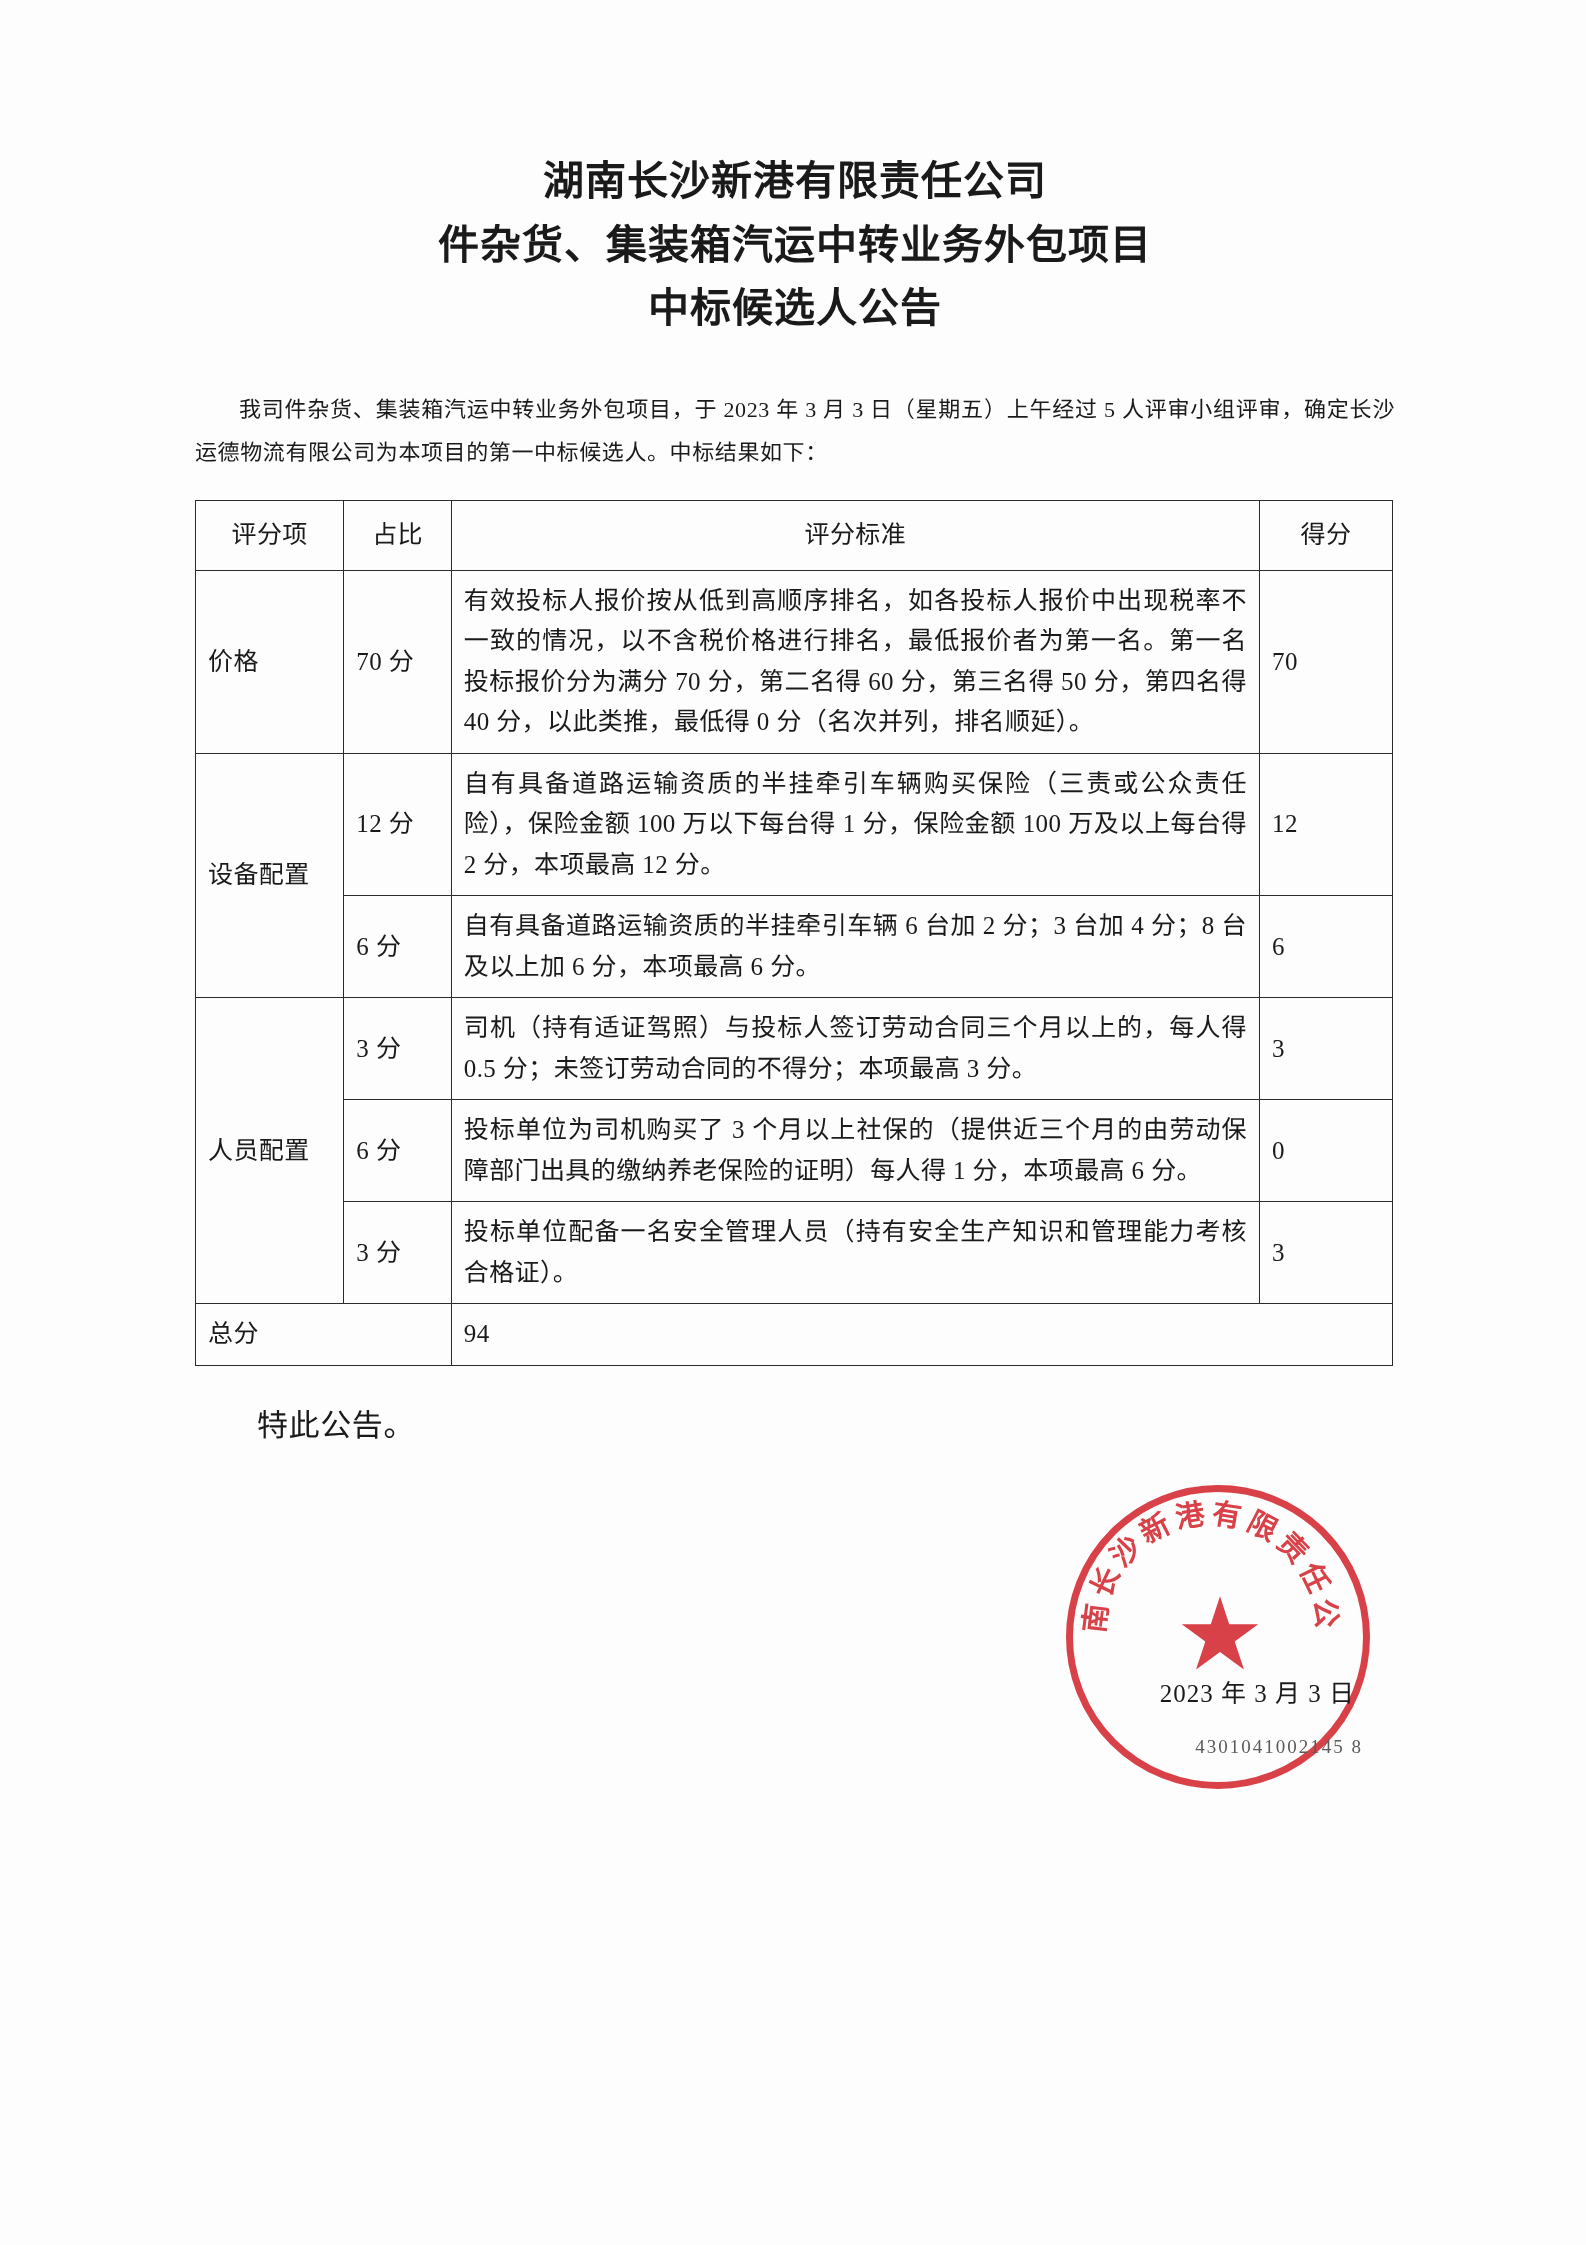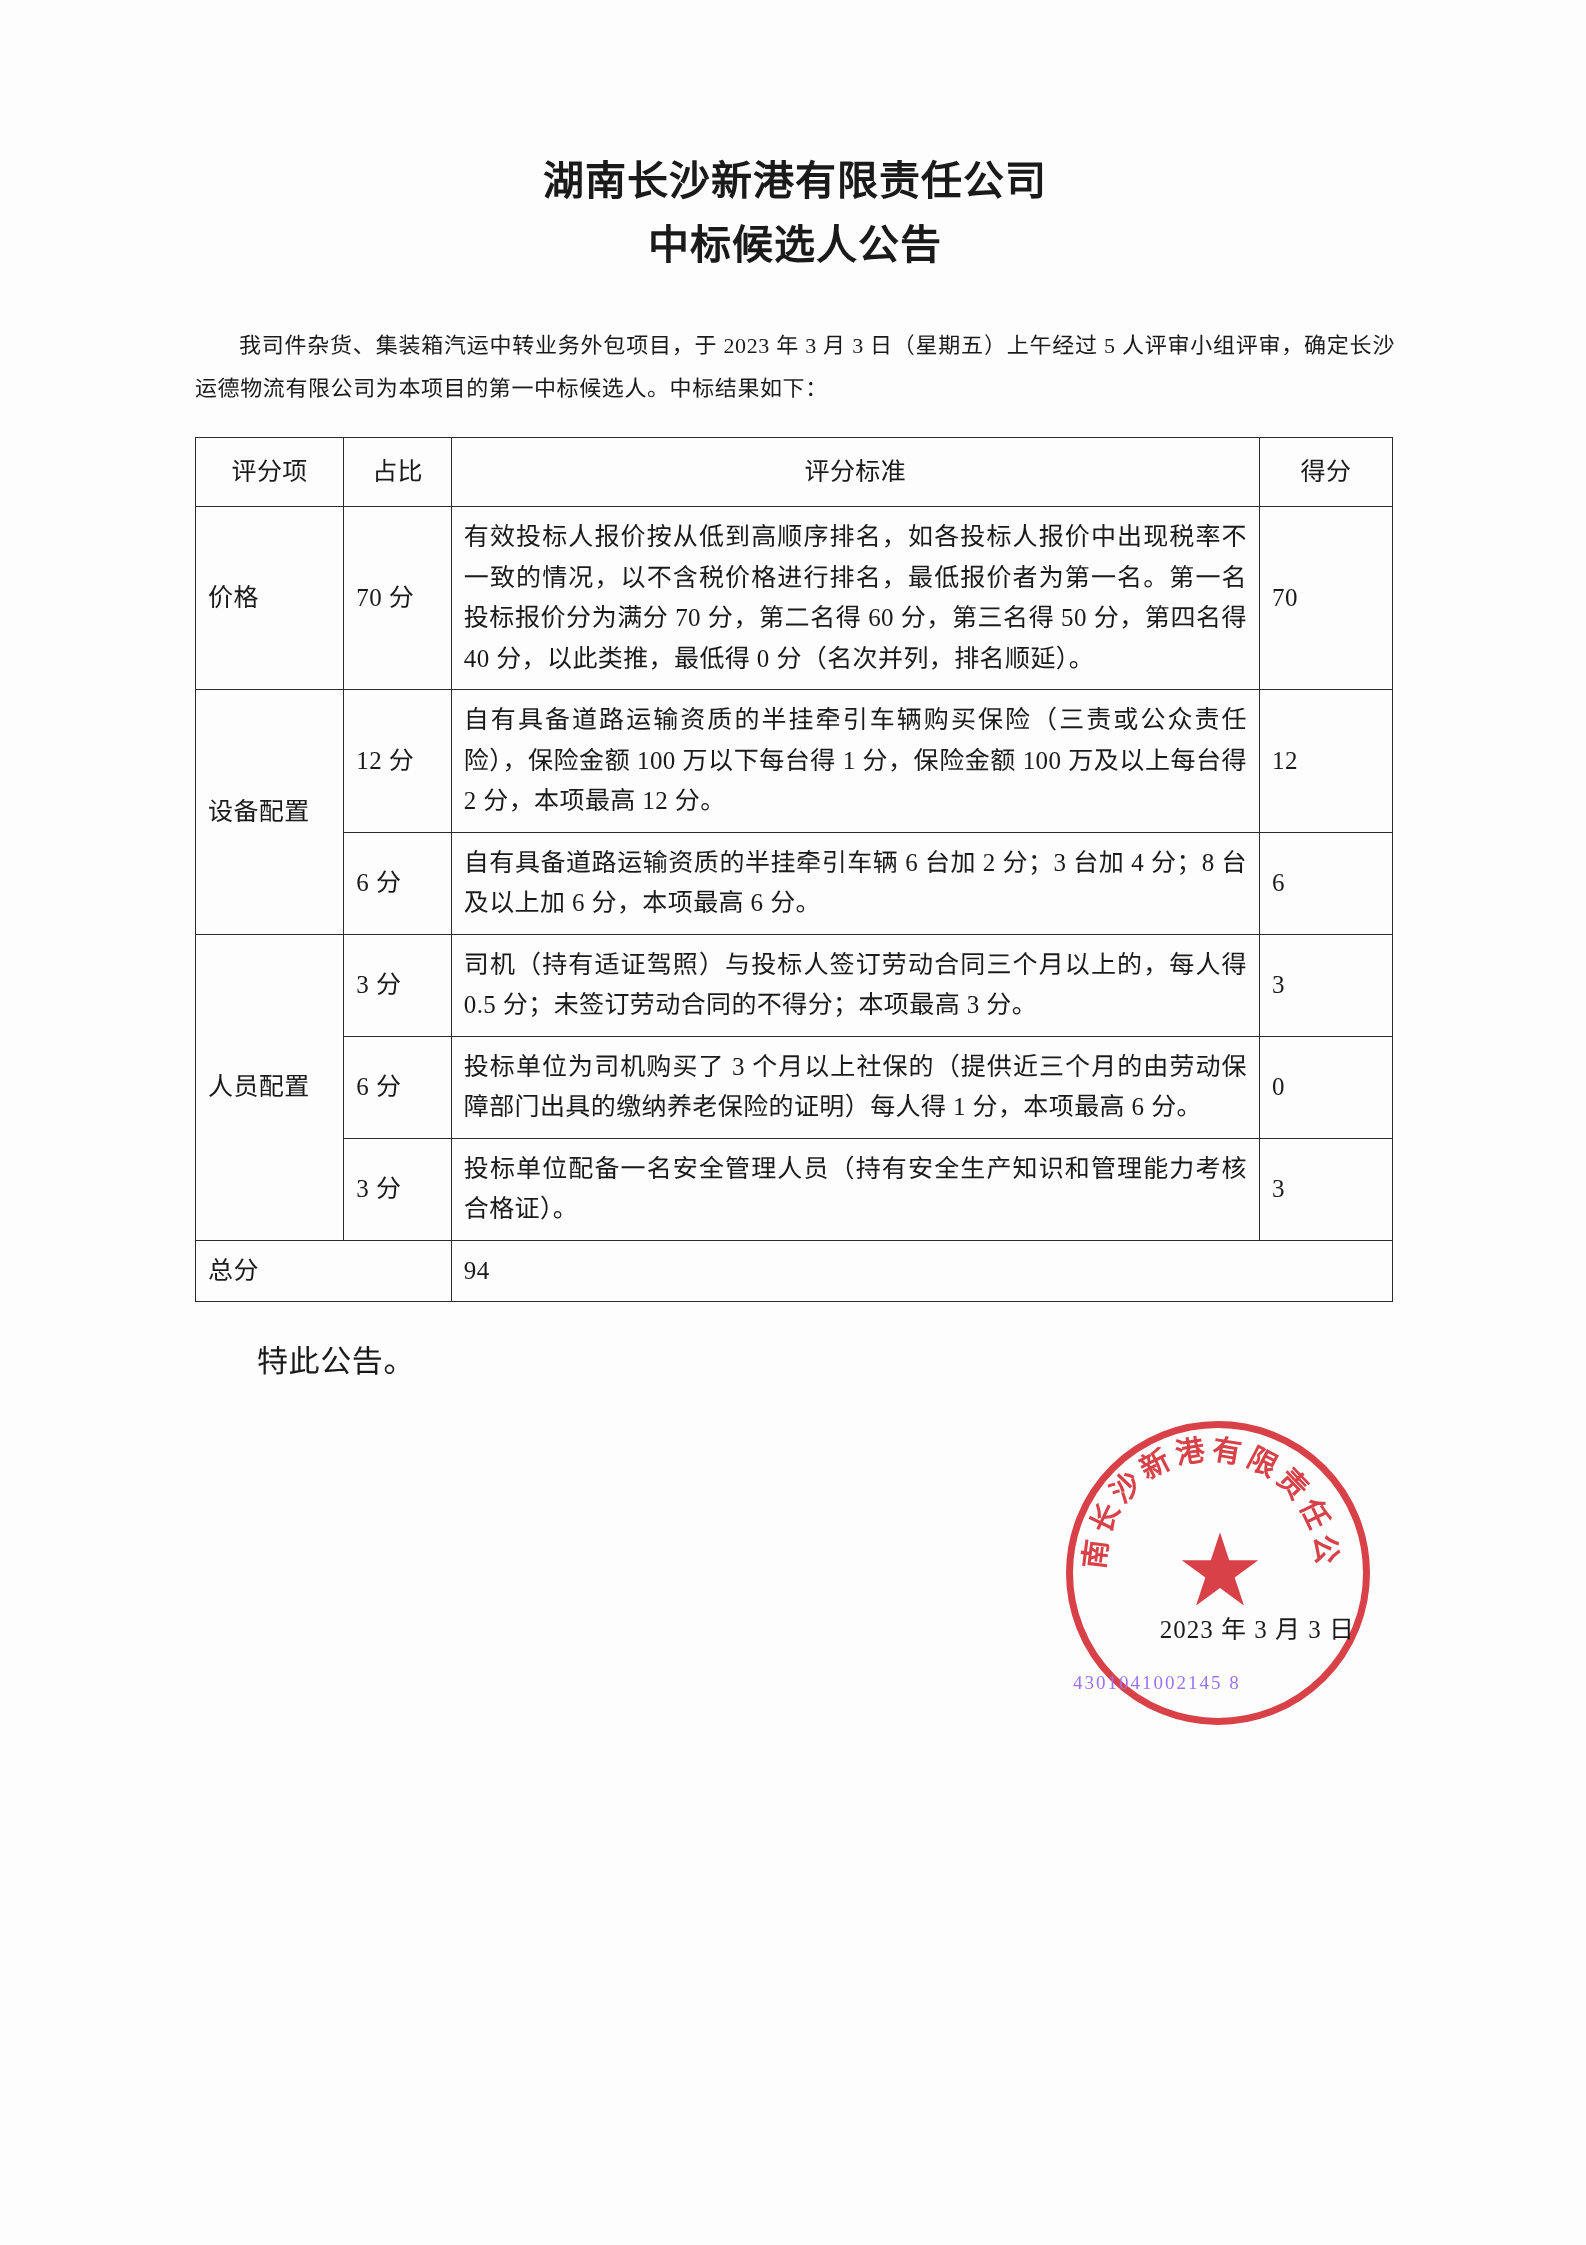--- a/index.html
+++ b/index.html
@@ -118,34 +118,35 @@
   .seal text {
     fill: #d2232a;
     font-family: "Liberation Serif", serif;
     font-weight: bold;
   }
   .seal-code {
     position: absolute;
     left: 0;
     right: 0;
     bottom: 24px;
-    text-align: left;
-    color: #8b5cf6;
+    text-align: right;
+    color: #404040;
     font-size: 19px;
     letter-spacing: 2px;
   }
 </style>
 </head>
 <body>
 
 <div class="page">
   <div class="content">
 
     <h1 class="title">
       <span class="title-line">湖南长沙新港有限责任公司</span>
+      <span class="title-line">件杂货、集装箱汽运中转业务外包项目</span>
       <span class="title-line">中标候选人公告</span>
     </h1>
 
     <p class="para">我司件杂货、集装箱汽运中转业务外包项目，于 2023 年 3 月 3 日（星期五）上午经过 5 人评审小组评审，确定长沙运德物流有限公司为本项目的第一中标候选人。中标结果如下：</p>
 
     <table class="score">
       <colgroup>
         <col class="col-item">
         <col class="col-pct">
         <col class="col-std">

